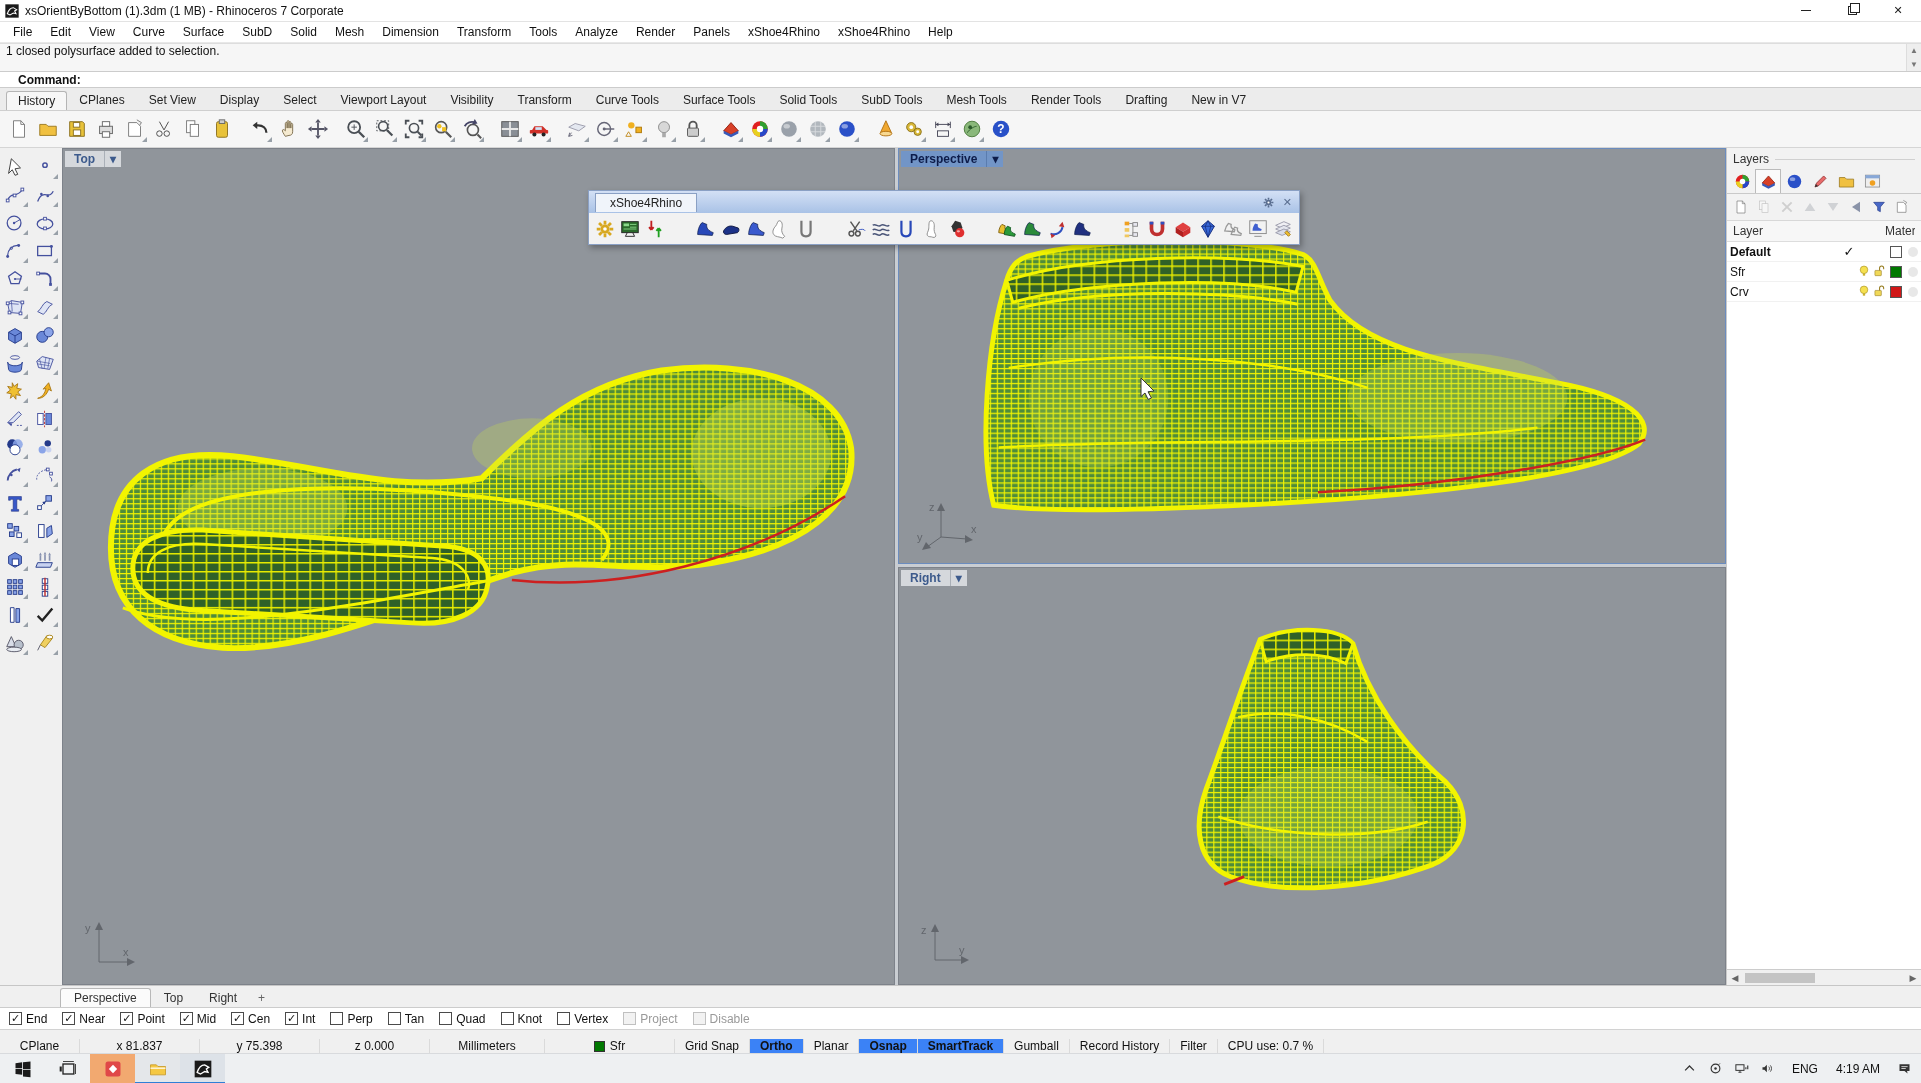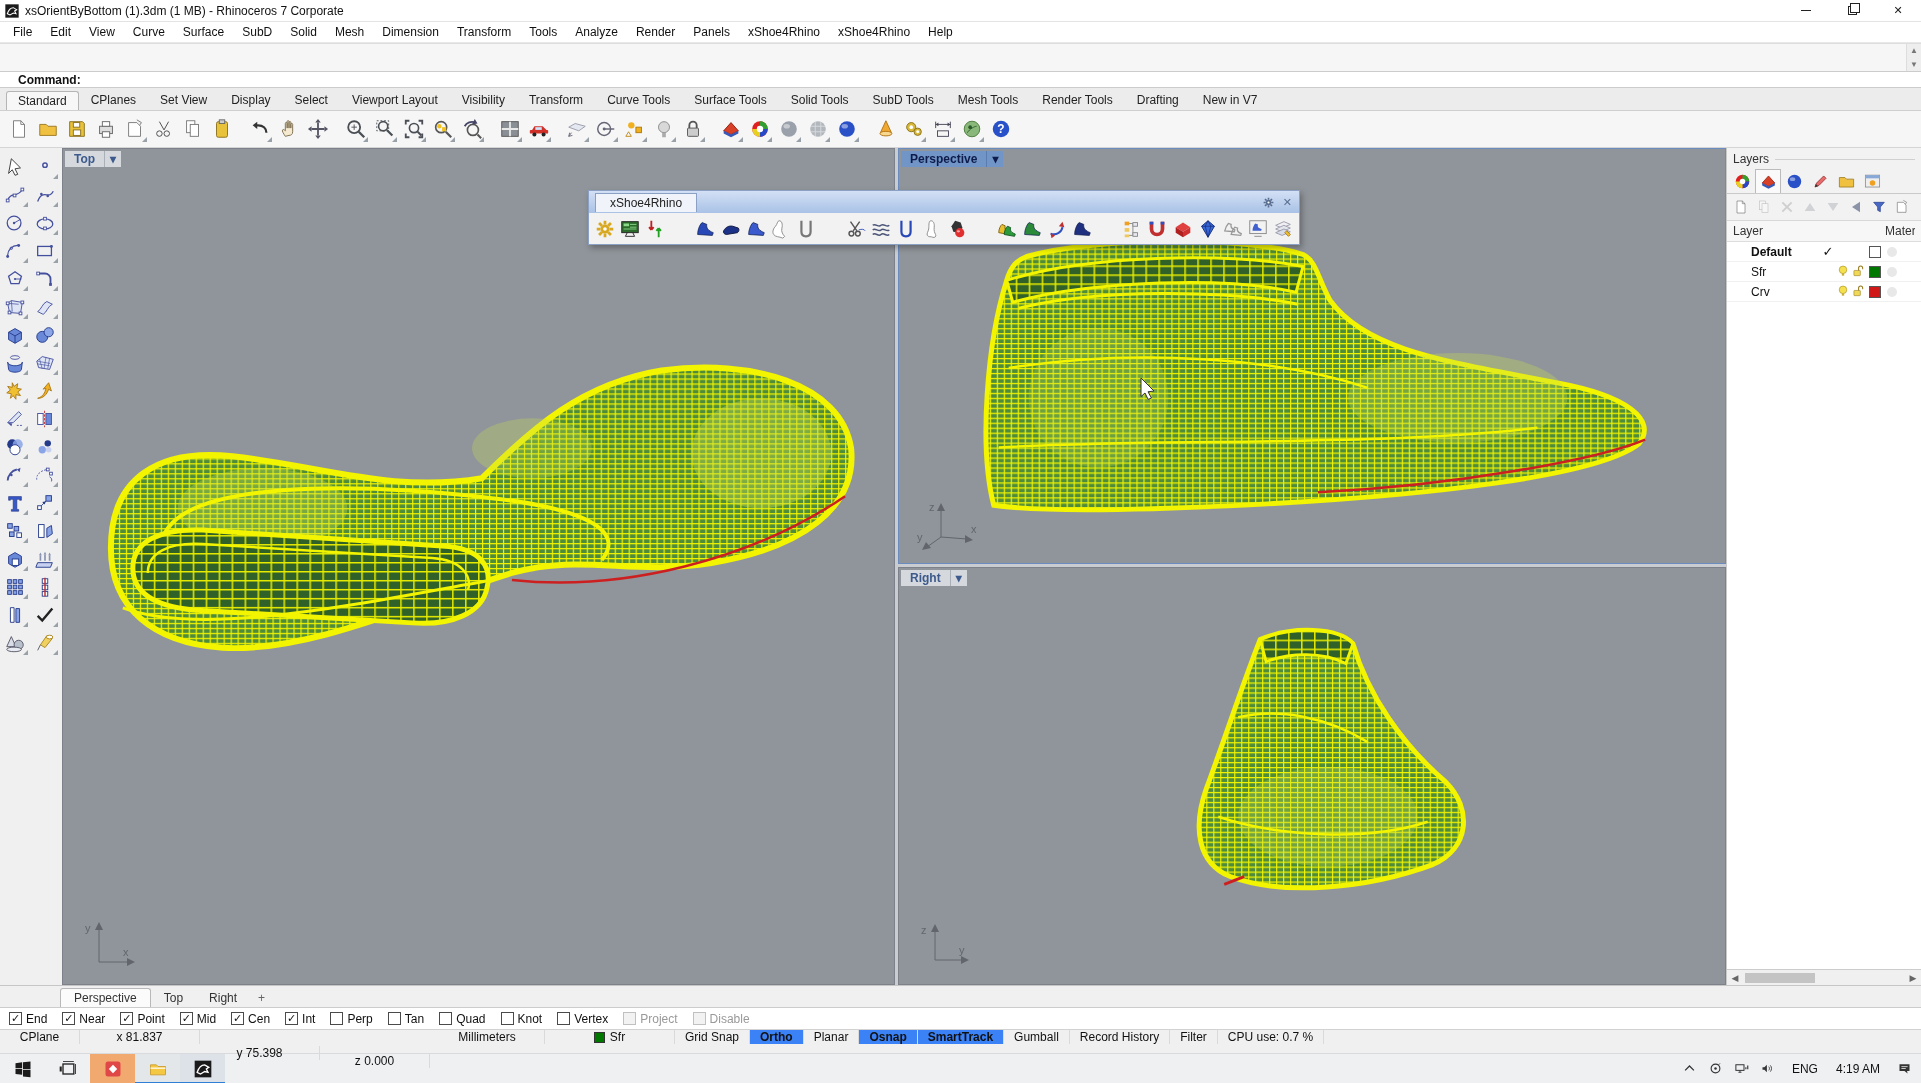--- a/index.html
+++ b/index.html
@@ -63,21 +63,21 @@
 .ptab{width:26px;height:24px;display:flex;align-items:center;justify-content:center}
 .ptab svg{width:19px;height:19px}
 .ptab.active{background:#fafafa;border:1px solid #bbb;border-bottom:none}
 .lp-tools{display:flex;align-items:center;gap:3px;padding:3px 4px;border-bottom:1px solid #d8d8d8}
 .ltool{width:20px;height:20px;display:flex;align-items:center;justify-content:center}
 .ltool svg{width:16px;height:16px}
 .ltool.dis{opacity:.38}
 .lheader{display:flex;align-items:center;padding:3px 6px;color:#333;border-bottom:1px solid #ddd;background:#f7f7f7;overflow:hidden}
 .lheader .col2{margin-left:auto;width:30px;overflow:hidden;white-space:nowrap}
 .lrows{background:#fff;flex:1}
-.lrow{display:flex;align-items:center;height:20px;padding:0 21px;border-bottom:1px solid #f1f1f1}
+.lrow{display:flex;align-items:center;height:20px;padding:0 0;border-bottom:1px solid #f1f1f1}
 .lname{flex:1;padding-left:3px}
 .lrow.current .lname{font-weight:bold}
 .lcheck{width:16px;text-align:center;font-size:13px}
 .lrow.normal .lcheck{visibility:hidden}
 .lbulb,.llock{width:15px;height:15px}
 .lbulb svg,.llock svg{width:14px;height:14px}
 .lrow.current .lbulb,.lrow.current .llock{visibility:hidden}
 .lswatch{width:12px;height:12px;border:1px solid #555;margin:0 3px}
 .lmat{width:16px;display:flex;justify-content:center}
 .lmat::before{content:"";width:10px;height:10px;border-radius:50%;background:#e8e8e8}
@@ -87,21 +87,21 @@
 
 .vptabs{height:22px;background:#f0f0f0;border-top:1px solid #c6c6c6;display:flex;align-items:flex-end;padding-left:60px}
 .vptab{padding:2px 13px;color:#333}
 .vptab.active{background:#fbfbfb;border:1px solid #b8b8b8;border-bottom:none;border-radius:3px 3px 0 0}
 .vptab-add{padding:2px 8px;color:#666}
 .osnaprow{height:22px;background:#fff;border-top:1px solid #ccc;display:flex;align-items:center;gap:15px;padding:0 9px}
 .os{display:flex;align-items:center;gap:4px;color:#111}
 .cb{width:13px;height:13px;border:1px solid #4a4a4a;background:#fff;font-size:11px;line-height:11px;text-align:center}
 .os.on .cb::before{content:"\2713"}
 .os.dim{color:#999}.os.dim .cb{border-color:#c0c0c0;background:#f2f2f2}
-.statusbar{height:24px;background:#f0f0f0;border-top:1px solid #d2d2d2;display:flex;align-items:flex-start}
+.statusbar{height:24px;background:#f0f0f0;border-top:1px solid #d2d2d2;display:flex;align-items:flex-end}
 .seg{display:flex;align-items:center;justify-content:center;gap:5px;padding:0 10px;border-right:1px solid #dadada;white-space:nowrap}
 .seg.act{font-weight:bold;background:#3b82f6}
 .seg.fill{flex:1;border-right:none}
 .seg .sw{display:none;width:11px;height:11px;border:1px solid #333}
 .seg.has-sw .sw{display:inline-block}
 
 .taskbar{height:30px;background:#eef0f2;display:flex;align-items:center;border-top:1px solid #d8dadd}
 .tbi{width:45px;height:30px;display:flex;align-items:center;justify-content:center}
 .tbi svg{width:20px;height:20px}
 .tbi.run{box-shadow:inset 0 -2px 0 #2f7fd6;background:#e4e7ea}
@@ -644,31 +644,32 @@
     <span class="menu-item">Render</span>
     <span class="menu-item">Panels</span>
     <span class="menu-item">xShoe4Rhino</span>
     <span class="menu-item">xShoe4Rhino</span>
     <span class="menu-item">Help</span>
   </div>
 
 <div class="cmdhist">
   <div>
 
+      <div>1 closed polysurface added to selection.</div>
     </div>
   <div class="chsb">
       <span>▲</span>
       <span>▼</span>
     </div>
 </div>
 <div class="cmdline"><span>Command:</span></div>
 
 <div class="tabsrow">
 
-<span class="tb-tab active">Standard</span>
+<span class="tb-tab active">History</span>
     <span class="tb-tab">CPlanes</span>
     <span class="tb-tab">Set View</span>
     <span class="tb-tab">Display</span>
     <span class="tb-tab">Select</span>
     <span class="tb-tab">Viewport Layout</span>
     <span class="tb-tab">Visibility</span>
     <span class="tb-tab">Transform</span>
     <span class="tb-tab">Curve Tools</span>
     <span class="tb-tab">Surface Tools</span>
     <span class="tb-tab">Solid Tools</span>

